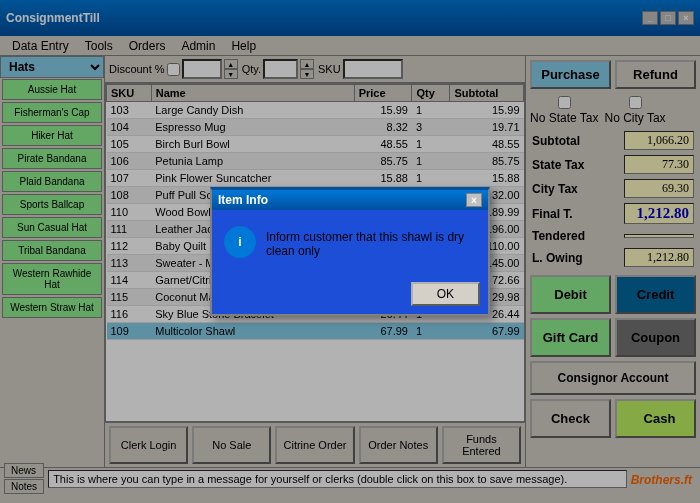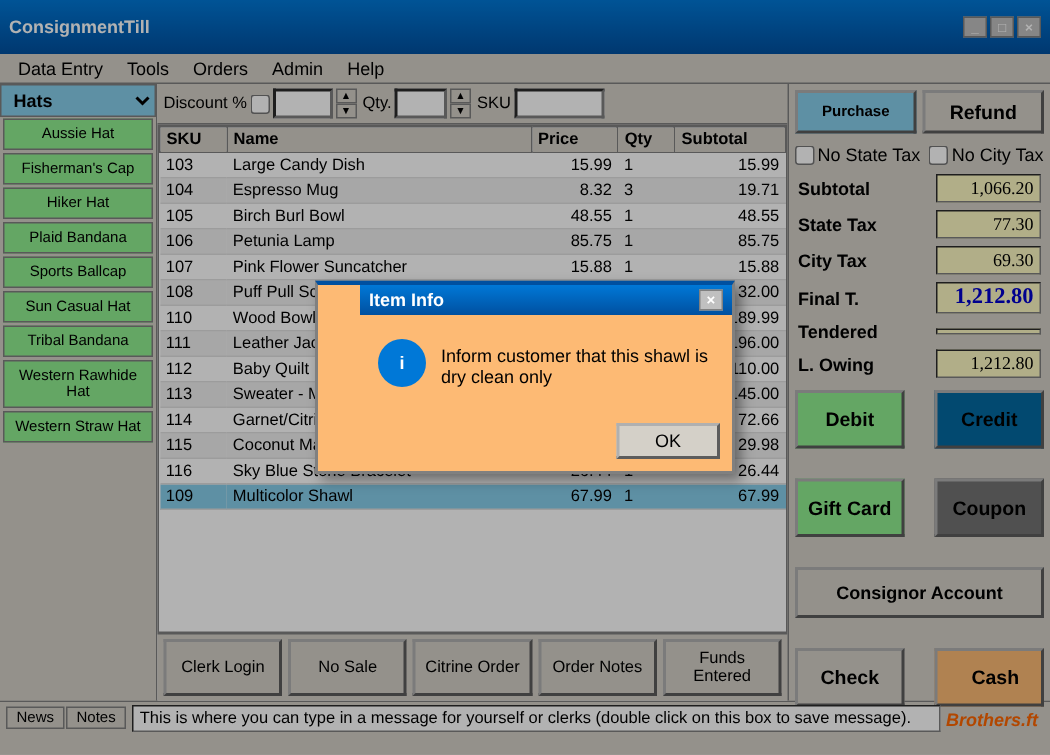--- a/index.html
+++ b/index.html
@@ -160,40 +160,40 @@
     .top-buttons {
       display: flex;
       gap: 4px;
       margin-bottom: 4px;
     }
     .btn-purchase {
       flex: 1;
       background: #87ceeb;
       border: 2px outset #b0b0b0;
       padding: 5px 4px;
-      font-size: 10px;
+      font-size: 13px;
       font-weight: bold;
       cursor: pointer;
     }
     .btn-refund {
       flex: 1;
       background: #d4d0c8;
       border: 2px outset #b0b0b0;
       padding: 5px 4px;
       font-size: 13px;
       font-weight: bold;
       cursor: pointer;
     }
     .tax-row {
       display: flex;
       gap: 6px;
       align-items: center;
       margin-bottom: 2px;
     }
-    .tax-check { display: flex; align-items: center; gap: 2px; font-size: 10px; }
+    .tax-check { display: flex; align-items: center; gap: 2px; font-size: 10px; flex-direction: column; }
     .summary-row {
       display: flex;
       justify-content: space-between;
       align-items: center;
       padding: 1px 2px;
     }
     .summary-label { font-size: 12px; font-weight: bold; color: #000; }
     .summary-value {
       font-size: 12px;
       background: #fef9c3;
@@ -204,21 +204,21 @@
       font-family: Liberation Serif, serif;
     }
     .summary-value.large {
       font-size: 15px;
       font-weight: bold;
       color: #0000cc;
     }
     .payment-buttons {
       display: grid;
       grid-template-columns: 1fr 1fr;
-      gap: 20px;
+      gap: 4px;
       margin-top: 4px;
       border-radius: 24px;
     }
     .pay-btn {
       padding: 10px 4px;
       font-size: 13px;
       font-weight: bold;
       border: 2px outset #b0b0b0;
       cursor: pointer;
     }
@@ -229,21 +229,21 @@
     .btn-consignor {
       grid-column: span 2;
       background: #d4d0c8;
       padding: 8px 4px;
       font-size: 12px;
       font-weight: bold;
       border: 2px outset #b0b0b0;
       cursor: pointer;
     }
     .btn-check { background: #d4d0c8; }
-    .btn-cash { background: #fdba74; padding-left: 12px; }
+    .btn-cash { background: #bef264; padding-left: 12px; }
 
     
     .bottom-buttons {
       display: flex;
       background: #d4d0c8;
       border-top: 1px solid #808080;
       padding: 3px 4px;
       gap: 4px;
     }
     .bottom-btn {
@@ -258,21 +258,21 @@
     
     .status-bar {
       height: 22px;
       background: #d4d0c8;
       border-top: 1px solid #808080;
       display: flex;
       align-items: center;
       padding: 0 4px;
       gap: 4px;
     }
-    .status-tabs { display: flex; flex-direction: row; gap: 1px; }
+    .status-tabs { display: flex; flex-direction: column; gap: 1px; }
     .status-tab {
       background: #d4d0c8;
       border: 1px solid #808080;
       padding: 1px 6px;
       font-size: 10px;
       cursor: pointer;
     }
     .status-message {
       flex: 1;
       background: white;
@@ -293,26 +293,25 @@
     .modal-overlay {
       position: absolute;
       top: 0; left: 0; right: 0; bottom: 0;
       background: rgba(0,0,0,0.3);
       display: flex;
       align-items: center;
       justify-content: center;
       z-index: 100;
     }
     .modal-dialog {
-      background: #fdba74;
+      background: #1d4ed8;
       border: 2px solid #808080;
       border-top: 3px solid #0050a0;
       width: 280px;
       box-shadow: 4px 4px 8px rgba(0,0,0,0.4);
-      padding-left: 28px;
     }
     .modal-title-bar {
       background: linear-gradient(to bottom, #0078d7, #0050a0);
       color: white;
       padding: 3px 6px;
       font-size: 11px;
       font-weight: bold;
       display: flex;
       justify-content: space-between;
       align-items: center;
@@ -377,20 +376,21 @@
 
 <div class="main-container">
 
   <div class="sidebar">
     <select class="sidebar-dropdown">
       <option>Hats</option>
     </select>
     <div class="sidebar-item">Aussie Hat</div>
     <div class="sidebar-item">Fisherman's Cap</div>
     <div class="sidebar-item">Hiker Hat</div>
+    <div class="sidebar-item">Pirate Bandana</div>
     <div class="sidebar-item">Plaid Bandana</div>
     <div class="sidebar-item">Sports Ballcap</div>
     <div class="sidebar-item">Sun Casual Hat</div>
     <div class="sidebar-item">Tribal Bandana</div>
     <div class="sidebar-item">Western Rawhide Hat</div>
     <div class="sidebar-item">Western Straw Hat</div>
   </div>
 
   <div class="center-content">
 

